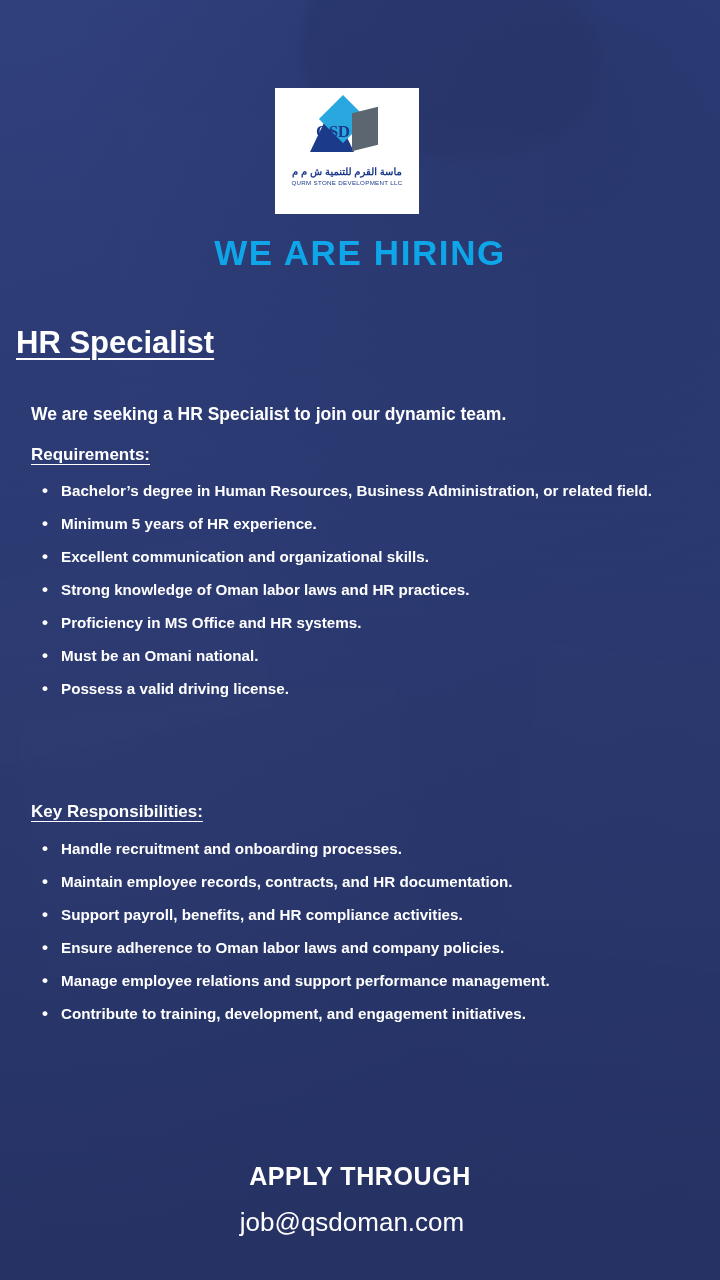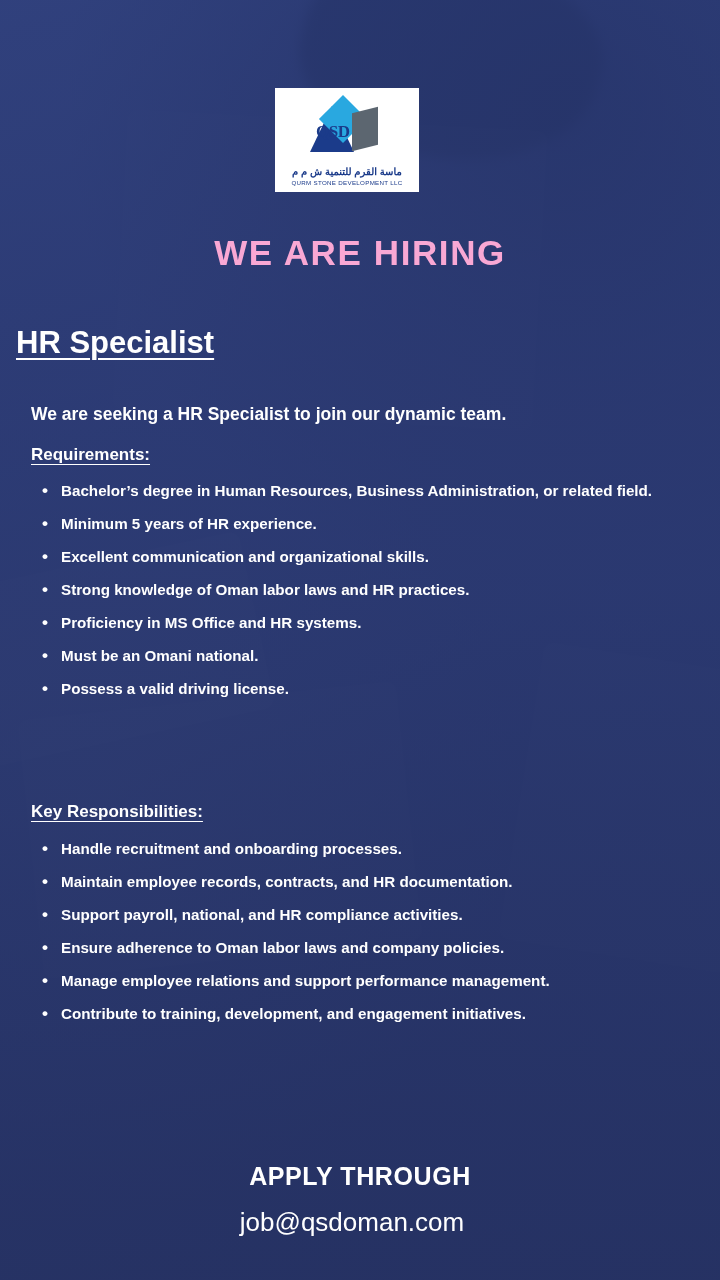--- a/index.html
+++ b/index.html
@@ -59,21 +59,21 @@
     inset: 0;
     color: #ffffff;
   }
 
   
   .logo-box {
     position: absolute;
     left: 275px;
     top: 88px;
     width: 144px;
-    height: 104px;
+    height: 126px;
     background: #ffffff;
     display: flex;
     flex-direction: column;
     align-items: center;
     justify-content: flex-start;
     padding-top: 10px;
     box-sizing: border-box;
     text-align: right;
   }
   .logo-mark {
@@ -128,21 +128,21 @@
 
   .headline {
     position: absolute;
     top: 233px;
     left: 0;
     width: 720px;
     text-align: center;
     font-size: 35px;
     font-weight: bold;
     letter-spacing: 1.6px;
-    color: #f9a8d4;
+    color: #0ea5e9;
   }
 
   .job-title {
     position: absolute;
     top: 325px;
     left: 16px;
     font-size: 31px;
     font-weight: bold;
     color: #ffffff;
     text-decoration: underline;
@@ -274,21 +274,21 @@
       <li>Proficiency in MS Office and HR systems.</li>
       <li>Must be an Omani national.</li>
       <li>Possess a valid driving license.</li>
     </ul>
 
     <div class="sec-res-title">Key Responsibilities:</div>
 
     <ul class="list res-list">
       <li>Handle recruitment and onboarding processes.</li>
       <li>Maintain employee records, contracts, and HR documentation.</li>
-      <li>Support payroll, national, and HR compliance activities.</li>
+      <li>Support payroll, benefits, and HR compliance activities.</li>
       <li>Ensure adherence to Oman labor laws and company policies.</li>
       <li>Manage employee relations and support performance management.</li>
       <li>Contribute to training, development, and engagement initiatives.</li>
     </ul>
 
     <div class="apply-title">APPLY THROUGH</div>
     <div class="apply-email">job@qsdoman.com</div>
 
   </div>
 </div>

